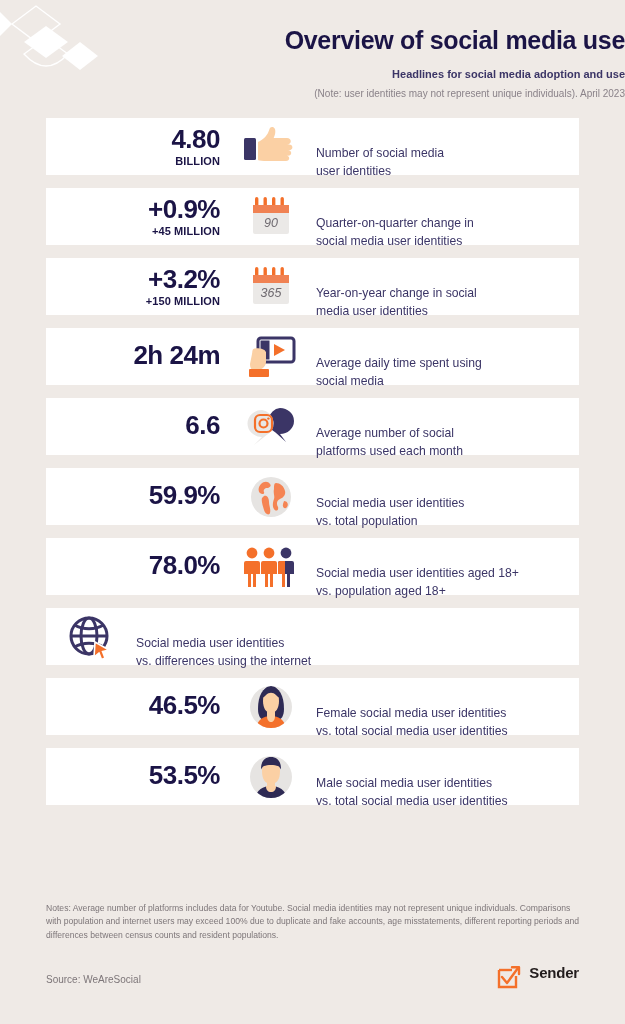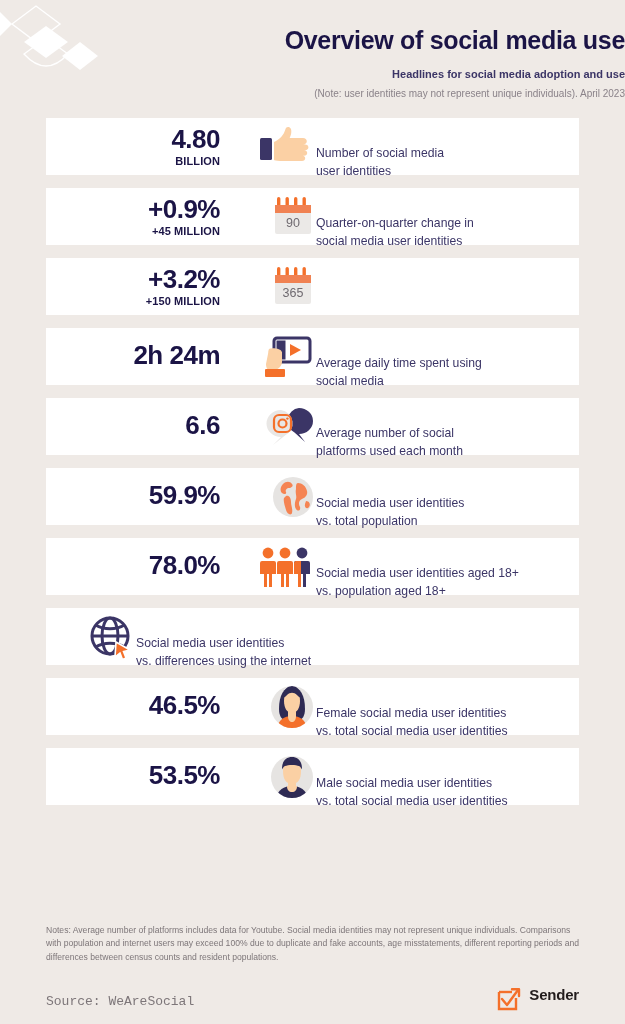--- a/index.html
+++ b/index.html
@@ -79,56 +79,56 @@
     letter-spacing: 0.1px;
     display: block;
     margin-top: 1px;
   }
 
   .card-icon {
     width: 90px;
     flex: 0 0 90px;
     display: flex;
     align-items: center;
-    justify-content: flex-end;
+    justify-content: center;
+    font-style: italic;
   }
   .card-icon svg { display: block; }
 
   .card-label {
     flex: 1 1 auto;
     font-size: 12.2px;
     line-height: 1.45;
     color: #3b3566;
     padding-right: 10px;
     margin-top: 32px;
   }
   .card-label .l2 { display: block; }
 
   
   .footer {
     position: absolute;
     left: 46px;
     right: 46px;
-    bottom: 8px;
+    bottom: 30px;
   }
   .notes {
     font-size: 8.6px;
     line-height: 1.55;
     color: #7d7679;
   }
   .footer-bottom {
     margin-top: 22px;
     display: flex;
     align-items: center;
     justify-content: space-between;
   }
   .source {
-    font-size: 13px;
+    font-size: 10px;
     color: #7d7679;
-    font-family: Liberation Mono, monospace;
   }
   .brand {
     display: flex;
     align-items: flex-start;
     gap: 7px;
   }
   .brand-name {
     font-size: 15px;
     font-weight: bold;
     color: #221c1c;
@@ -203,20 +203,24 @@
     <div class="card-icon">
       <svg width="46" height="46" viewBox="0 0 46 46">
         <rect x="7" y="3" width="3.4" height="9" rx="1.7" fill="#f4702a"></rect>
         <rect x="15.5" y="3" width="3.4" height="9" rx="1.7" fill="#f4702a"></rect>
         <rect x="24" y="3" width="3.4" height="9" rx="1.7" fill="#f4702a"></rect>
         <rect x="32.5" y="3" width="3.4" height="9" rx="1.7" fill="#f4702a"></rect>
         <path d="M5,11 H41 V19 H5 Z" fill="#f08253"></path>
         <path d="M5,19 H41 V38 A2,2 0 0 1 39,40 H7 A2,2 0 0 1 5,38 Z" fill="#ebe9e7"></path>
         <text x="23" y="32.5" font-family="Liberation Sans, sans-serif" font-size="12.5" fill="#6f6a70" text-anchor="middle">365</text>
       </svg>
+    </div>
+    <div class="card-label">
+      <span class="l1">Year-on-year change in social</span>
+      <span class="l2">media user identities</span>
     </div>
   </div>
 
   <div class="card">
     <div class="card-value">
       <span class="value-main">2h 24m</span>
       <span class="value-sub"></span>
     </div>
     <div class="card-icon">
       <svg width="58" height="50" viewBox="0 0 58 50">

